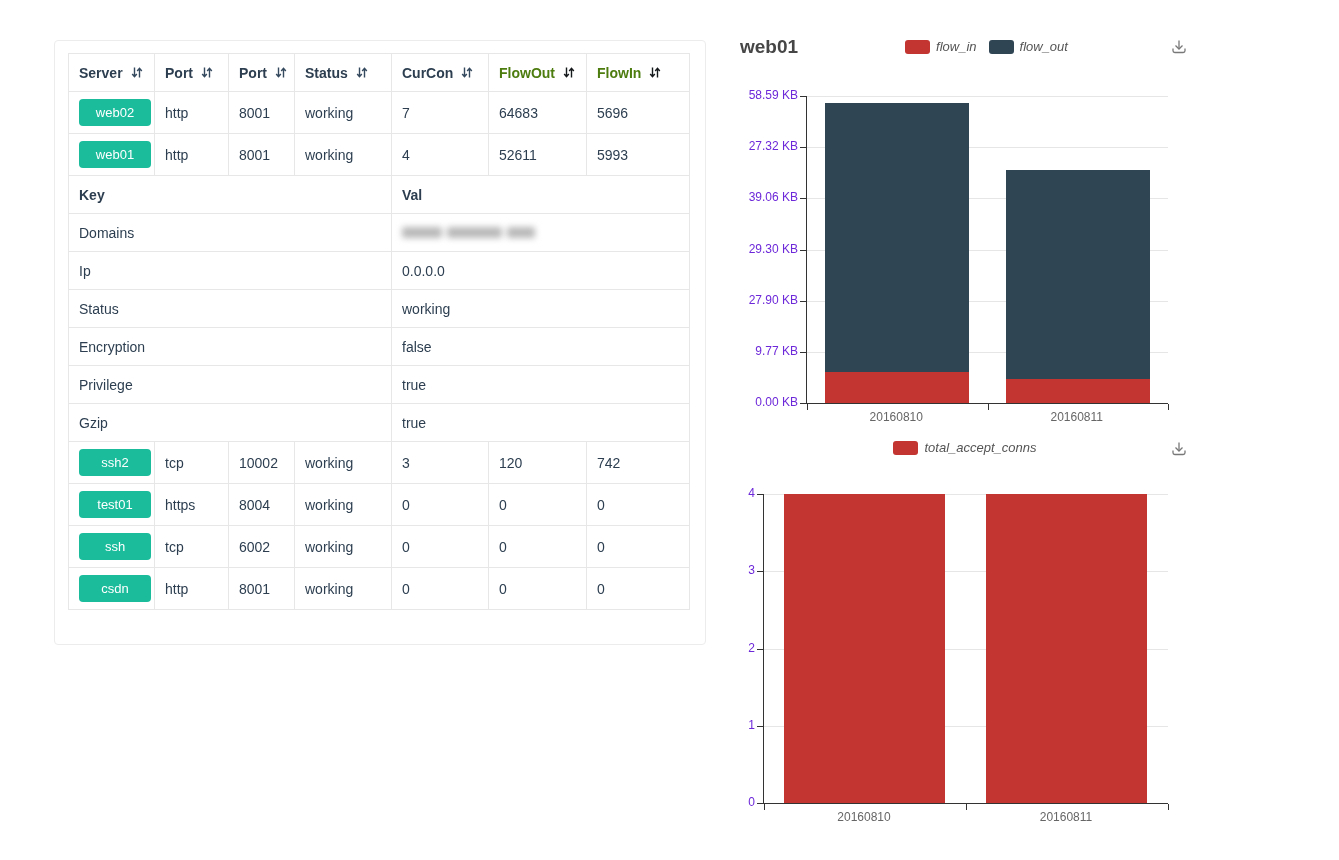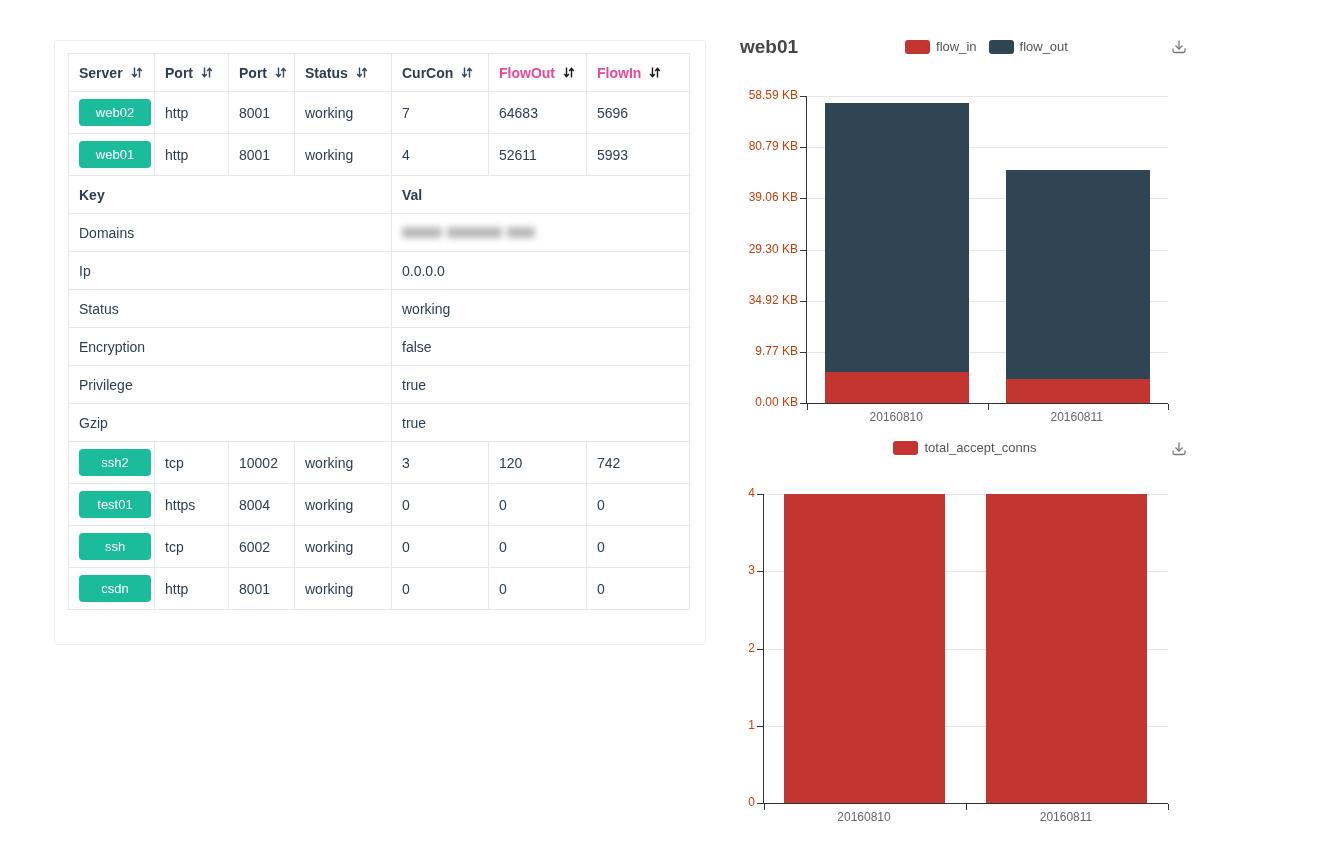--- a/index.html
+++ b/index.html
@@ -10,42 +10,42 @@
   .card{position:absolute;left:54px;top:40px;width:650px;height:603px;background:#fff;
         border:1px solid #ececec;border-radius:4px;}
   table.srv-table{position:absolute;left:13px;top:12px;width:621px;border-collapse:collapse;
         table-layout:fixed;}
   .srv-table th,.srv-table td{border:1px solid #e7e7e7;padding:0 10px;font-size:14px;
         color:#2c3e50;text-align:left;vertical-align:middle;white-space:nowrap;overflow:hidden;}
   .srv-table thead tr{height:38px;}
   .srv-table tr.srv{height:42px;}
   .srv-table tr.kv{height:38px;}
   .srv-table th{font-weight:bold;cursor:pointer;margin-left:29px;}
-  .srv-table th.dark{color:#ec4899;}
+  .srv-table th.dark{color:#4d7c0f;}
   .th-wrap{display:inline-flex;align-items:center;gap:8px;}
   svg.sort{flex:0 0 auto;}
   .kv-head{font-weight:bold;}
   .badge-btn{display:inline-block;width:72px;height:27px;line-height:27px;text-align:center;
         background:#1abc9c;color:#fff;border-radius:4px;font-size:13px;cursor:pointer;}
   .blurwrap{display:inline-flex;gap:5px;align-items:center;filter:blur(3px);}
   .blurseg{height:11px;background:#b9b9b9;border-radius:2px;display:inline-block;}
 
   
   .chart-title{position:absolute;left:740px;top:36px;font-size:19px;font-weight:bold;color:#464646;}
-  .legend{position:absolute;display:flex;justify-content:center;align-items:center;gap:12px;}
+  .legend{position:absolute;display:flex;justify-content:center;align-items:center;gap:12px;font-style:italic;}
   .legend-item{display:inline-flex;align-items:center;gap:6px;cursor:pointer;}
   .swatch{width:25px;height:14px;border-radius:3px;display:inline-block;}
   .legend-label{font-size:13px;color:#545454;}
   .dl-icon{position:absolute;width:18px;height:18px;cursor:pointer;}
   .plot{position:absolute;border-left:1px solid #333;border-bottom:1px solid #333;}
   .grid{position:absolute;left:0;right:0;height:1px;background:#e6e6e6;}
   .bar-seg{position:absolute;}
   .ytick{position:absolute;left:-7px;width:6px;height:1px;background:#333;}
   .xtick{position:absolute;bottom:-7px;width:1px;height:6px;background:#333;}
-  .y-label{position:absolute;font-size:12px;color:#c2410c;text-align:right;}
+  .y-label{position:absolute;font-size:12px;color:#6d28d9;text-align:right;}
   .x-label{position:absolute;font-size:12px;color:#666;text-align:center;}
 </style>
 </head>
 <body>
 
 <div class="page">
 
   <section class="card">
     <table class="srv-table">
       <colgroup>
@@ -240,24 +240,24 @@
       <div class="bar-seg" style="left: 18px; width: 144px; bottom: 30.7px; height: 269.2px; background: rgb(47, 69, 84);"></div>
       <div class="bar-seg" style="left: 199px; width: 144px; bottom: 0px; height: 24.3px; background: rgb(194, 53, 49);"></div>
       <div class="bar-seg" style="left: 199px; width: 144px; bottom: 24.3px; height: 209px; background: rgb(47, 69, 84);"></div>
       <div class="xtick" style="left: 0px;"></div>
       <div class="xtick" style="left: 180.5px;"></div>
       <div class="xtick" style="left: 361px;"></div>
     </div>
   <div id="ylabels1">
       <div class="y-label" style="left: 710px; width: 88px; top: 395px;">0.00 KB</div>
       <div class="y-label" style="left: 710px; width: 88px; top: 343.8px;">9.77 KB</div>
-      <div class="y-label" style="left: 710px; width: 88px; top: 292.7px;">34.92 KB</div>
+      <div class="y-label" style="left: 710px; width: 88px; top: 292.7px;">27.90 KB</div>
       <div class="y-label" style="left: 710px; width: 88px; top: 241.5px;">29.30 KB</div>
       <div class="y-label" style="left: 710px; width: 88px; top: 190.3px;">39.06 KB</div>
-      <div class="y-label" style="left: 710px; width: 88px; top: 139.2px;">80.79 KB</div>
+      <div class="y-label" style="left: 710px; width: 88px; top: 139.2px;">27.32 KB</div>
       <div class="y-label" style="left: 710px; width: 88px; top: 88px;">58.59 KB</div>
     </div>
   <div id="xlabels1">
       <div class="x-label" style="left: 806px; width: 180.5px; top: 410px;">20160810</div>
       <div class="x-label" style="left: 986.5px; width: 180.5px; top: 410px;">20160811</div>
     </div>
 
   <div class="legend" style="left:763px;top:440px;width:404px;">
     <span class="legend-item">
       <span class="swatch" style="background:#c23531"></span>

